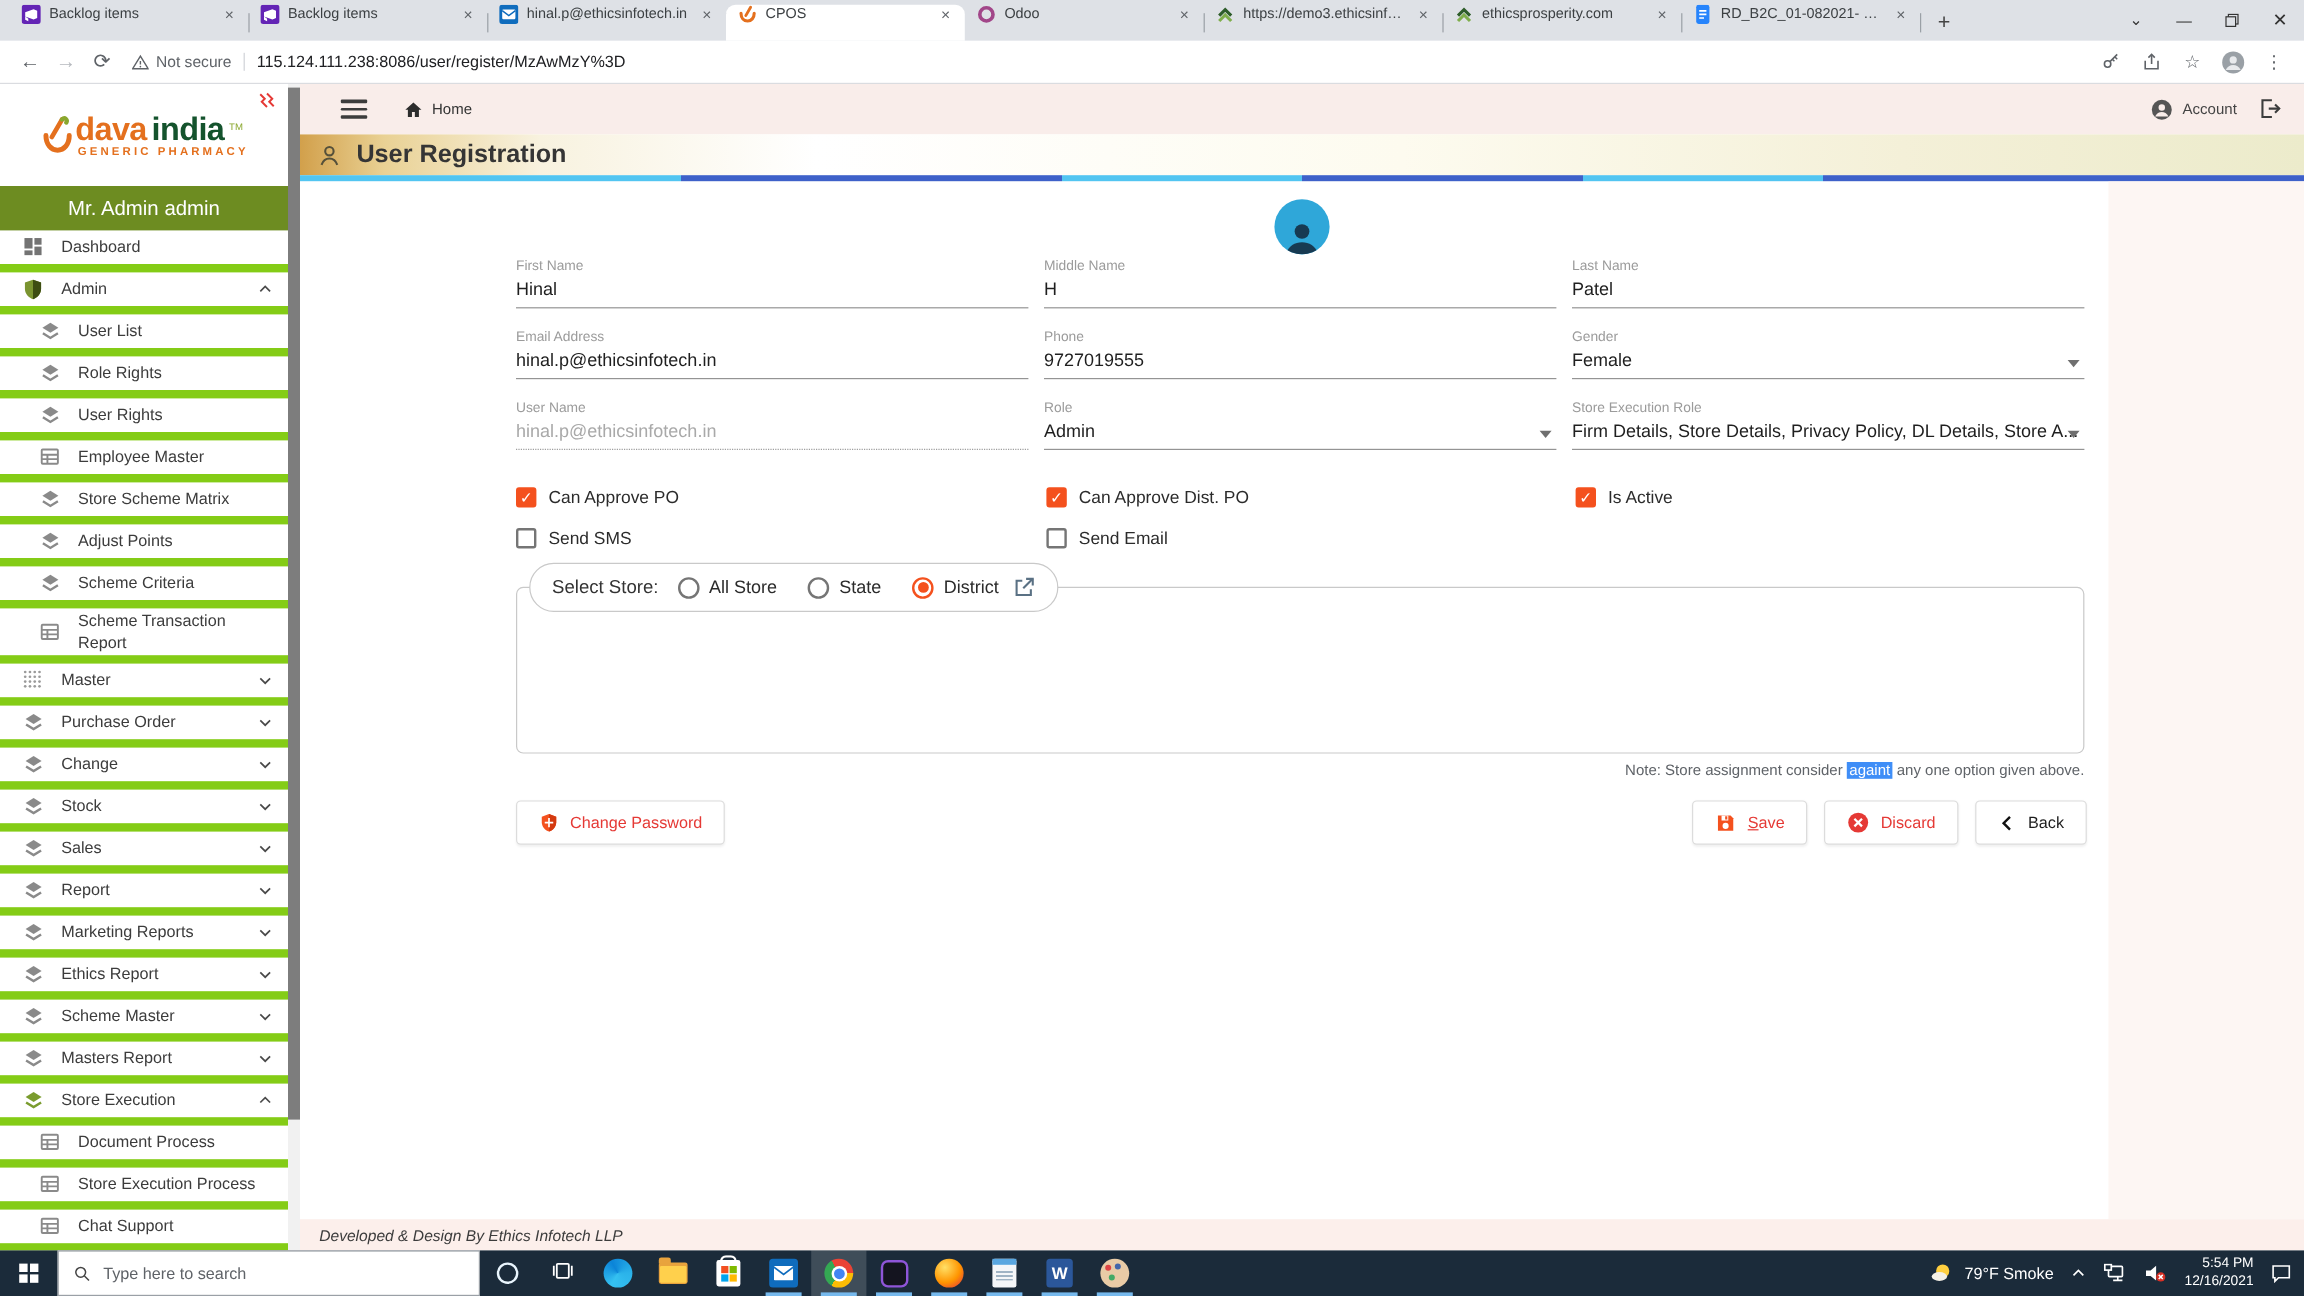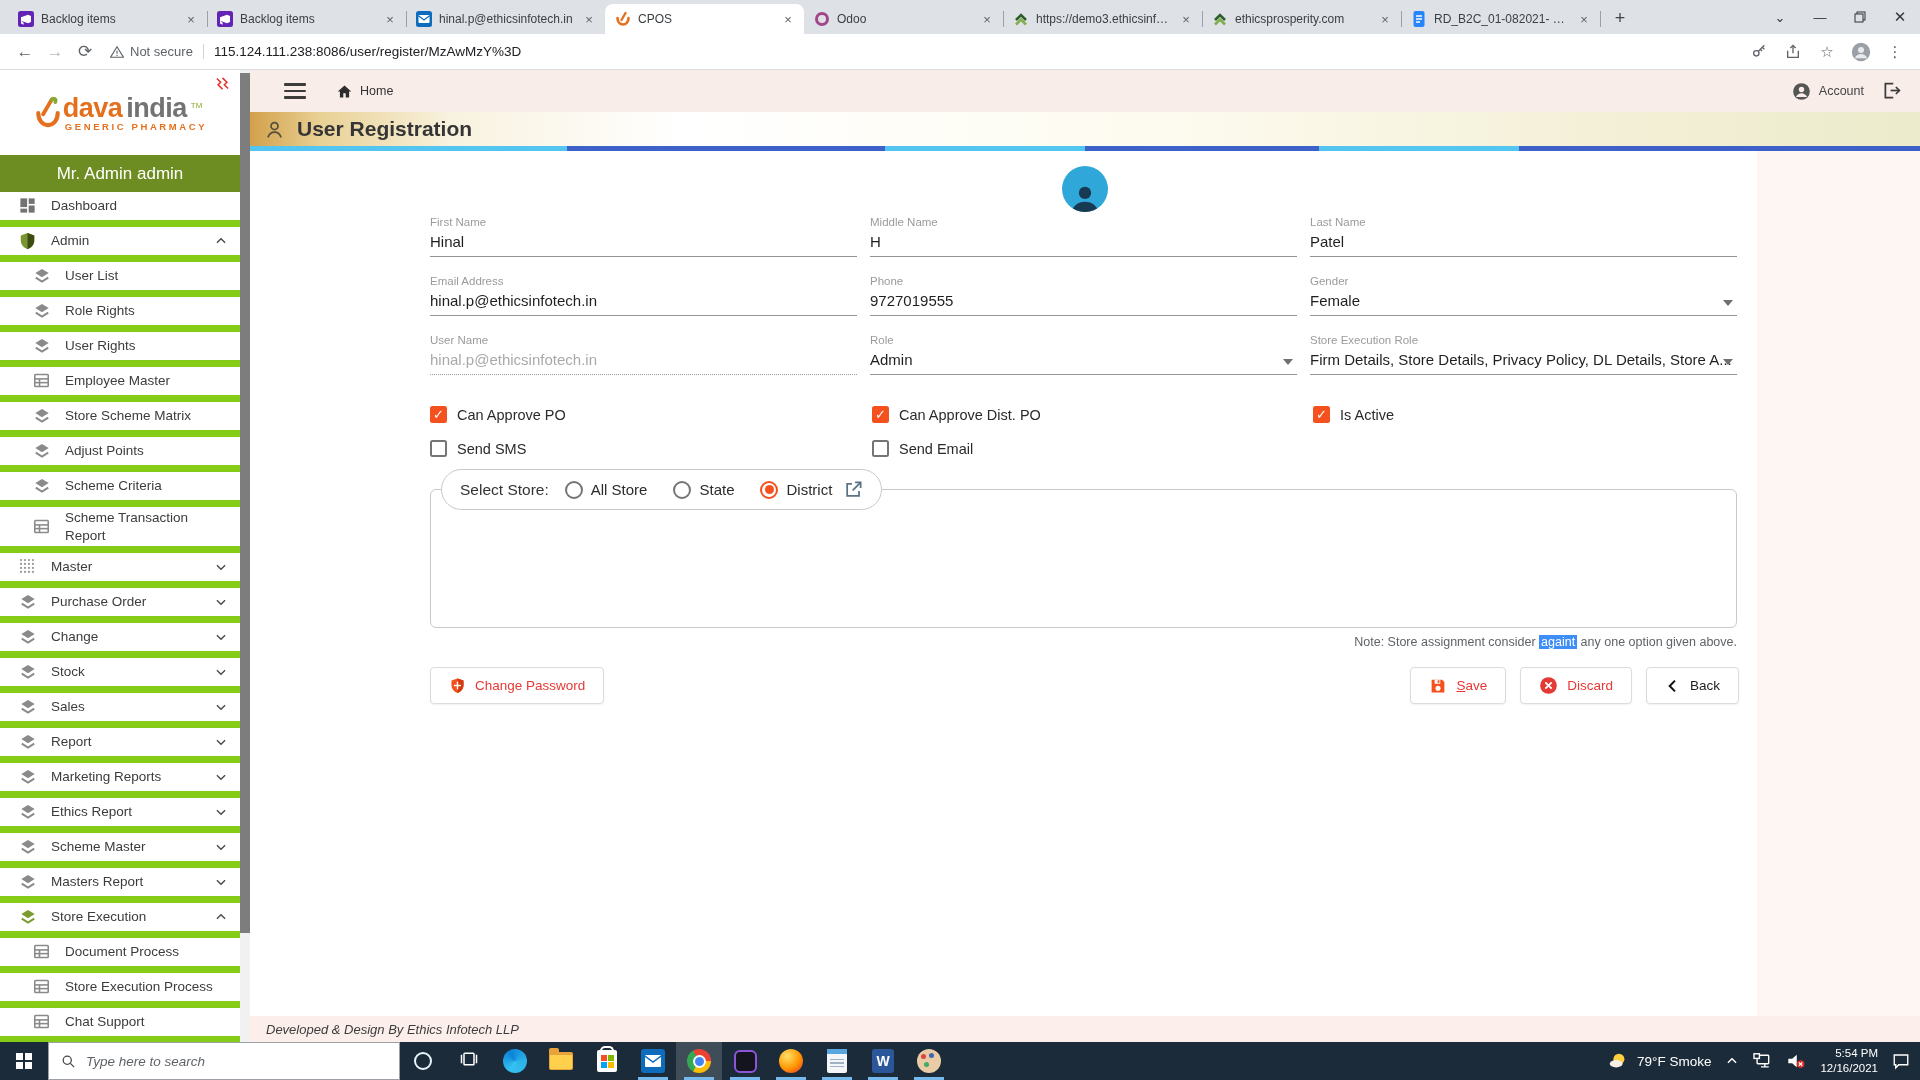--- a/index.html
+++ b/index.html
@@ -3,21 +3,21 @@
 <meta charset="utf-8">
 <style>
   * { margin:0; padding:0; box-sizing:border-box; }
   html,body { width:1920px; height:1080px; overflow:hidden; }
   body { font-family:"Liberation Sans","DejaVu Sans",sans-serif; background:#fff; }
   .screen { position:relative; width:1920px; height:1080px; overflow:hidden; }
 
   
   .tabstrip { position:absolute; left:0; top:0; width:1920px; height:34px; background:#dee1e6; display:flex; align-items:flex-end; }
   .tabs { display:flex; align-items:flex-end; height:34px; padding-left:8px; }
-  .tab { position:relative; width:199px; height:30px; display:flex; align-items:center; gap:7px; padding:0 8px 0 10px; border-radius:8px 8px 0 0; color:#3c4043; font-size:12px; }
+  .tab { position:relative; width:199px; height:30px; display:flex; gap:7px; padding:0 8px 0 10px; border-radius:8px 8px 0 0; color:#3c4043; font-size:12px; }
   .tab .tab-title { flex:1; white-space:nowrap; overflow:hidden; text-overflow:ellipsis; }
   .tab .tab-close { width:16px; height:16px; border-radius:50%; display:flex; align-items:center; justify-content:center; font-size:13px; color:#5f6368; flex:0 0 auto; }
   .tab.active { background:#fff; }
   .tab:not(.active)::after { content:""; position:absolute; right:-1px; top:7px; height:16px; width:1px; background:#9aa0a6; }
   .favicon { width:16px; height:16px; flex:0 0 auto; position:relative; }
   .newtab-btn { width:28px; height:28px; margin:0 0 2px 6px; display:flex; align-items:center; justify-content:center; font-size:18px; color:#444; }
   .tabstrip-right { margin-left:auto; display:flex; align-items:center; height:34px; }
   .ts-btn { width:40px; height:30px; display:flex; align-items:center; justify-content:center; color:#333; font-size:13px; }
   .ts-btn.close { font-size:15px; }
 
@@ -32,21 +32,21 @@
 
   
   .pagearea { position:absolute; left:0; top:70px; width:1920px; height:812px; background:#fff; }
 
   
   .sidebar { position:absolute; left:0; top:0; width:240px; height:972px; background:#fff; overflow:hidden; }
   .logo-block { position:relative; height:85px; display:flex; align-items:center; justify-content:center; }
   .brandwrap { display:flex; flex-direction:column; }
   .brandrow { display:flex; align-items:flex-end; gap:4px; }
   .brand-dava { color:#e4701e; font-weight:bold; font-size:27px; letter-spacing:-0.5px; }
-  .brand-india { color:#737373; font-weight:bold; font-size:27px; letter-spacing:-0.5px; }
+  .brand-india { color:#14532d; font-weight:bold; font-size:27px; letter-spacing:-0.5px; }
   .brand-tm { color:#8aa72e; font-size:8px; margin-bottom:14px; }
   .tagline { color:#e4701e; font-size:9.5px; font-weight:bold; letter-spacing:2.6px; margin-top:-3px; padding-left:2px; }
   .broken-img { position:absolute; right:10px; top:6px; }
   .user-banner { height:37px; background:#6d8c21; color:#fff; font-size:17px; display:flex; align-items:center; justify-content:center; }
   .menu { }
   .sb-item { display:flex; align-items:center; min-height:35px; padding:2px 12px 2px 18px; border-bottom:7px solid #84cc16; color:#3c3c3c; font-size:13.5px; cursor:default; }
   .sb-item .mi { width:20px; height:20px; margin-right:13px; flex:0 0 auto; }
   .sb-item.sub { padding-left:32px; }
   .sb-item .lbl { flex:1; line-height:1.3; max-width:148px; }
   .sb-item .chev { width:14px; height:14px; margin-left:auto; flex:0 0 auto; }
@@ -101,21 +101,21 @@
   .save-lbl::first-letter { text-decoration:underline; }
 
   .footer-strip { position:absolute; left:0; top:946px; width:1670px; height:26px; background:#fcefeb; display:flex; align-items:center; }
   .footer-text { font-style:italic; font-size:13px; color:#3c3c3c; margin-left:16px; }
 
   
   .taskbar { position:absolute; left:0; top:1042px; width:1920px; height:38px; background:#1b2b3a; display:flex; align-items:stretch; color:#fff; }
   .start { width:48px; display:flex; align-items:center; justify-content:center; }
   .winlogo { display:grid; grid-template-columns:7px 7px; grid-template-rows:7px 7px; gap:1.5px; }
   .winlogo span { background:#fff; }
-  .tsearch { width:352px; background:#fff; display:flex; align-items:center; gap:10px; padding:0 12px; color:#5f6368; font-size:13.5px; border:1px solid #9aa0a6;font-style:italic; }
+  .tsearch { width:352px; background:#fff; display:flex; align-items:center; gap:10px; padding:0 12px; color:#5f6368; font-size:13.5px; border:1px solid #9aa0a6; }
   .appcell { width:46px; display:flex; align-items:center; justify-content:center; position:relative; }
   .appcell.running::after { content:""; position:absolute; bottom:0; left:8px; right:8px; height:3px; background:#76b9ed; }
   .appcell.active { background:rgba(255,255,255,.16); }
   .tray { margin-left:auto; display:flex; align-items:center; gap:14px; padding-right:10px; }
   .weather { display:flex; align-items:center; gap:8px; font-size:13.5px; }
   .clock { text-align:right; font-size:11.5px; line-height:1.3; }
   .tray-ico { display:flex; align-items:center; justify-content:center; }
 
   
   .circ-ring { width:18px; height:18px; border:2px solid #e9f5fd; border-radius:50%; }

